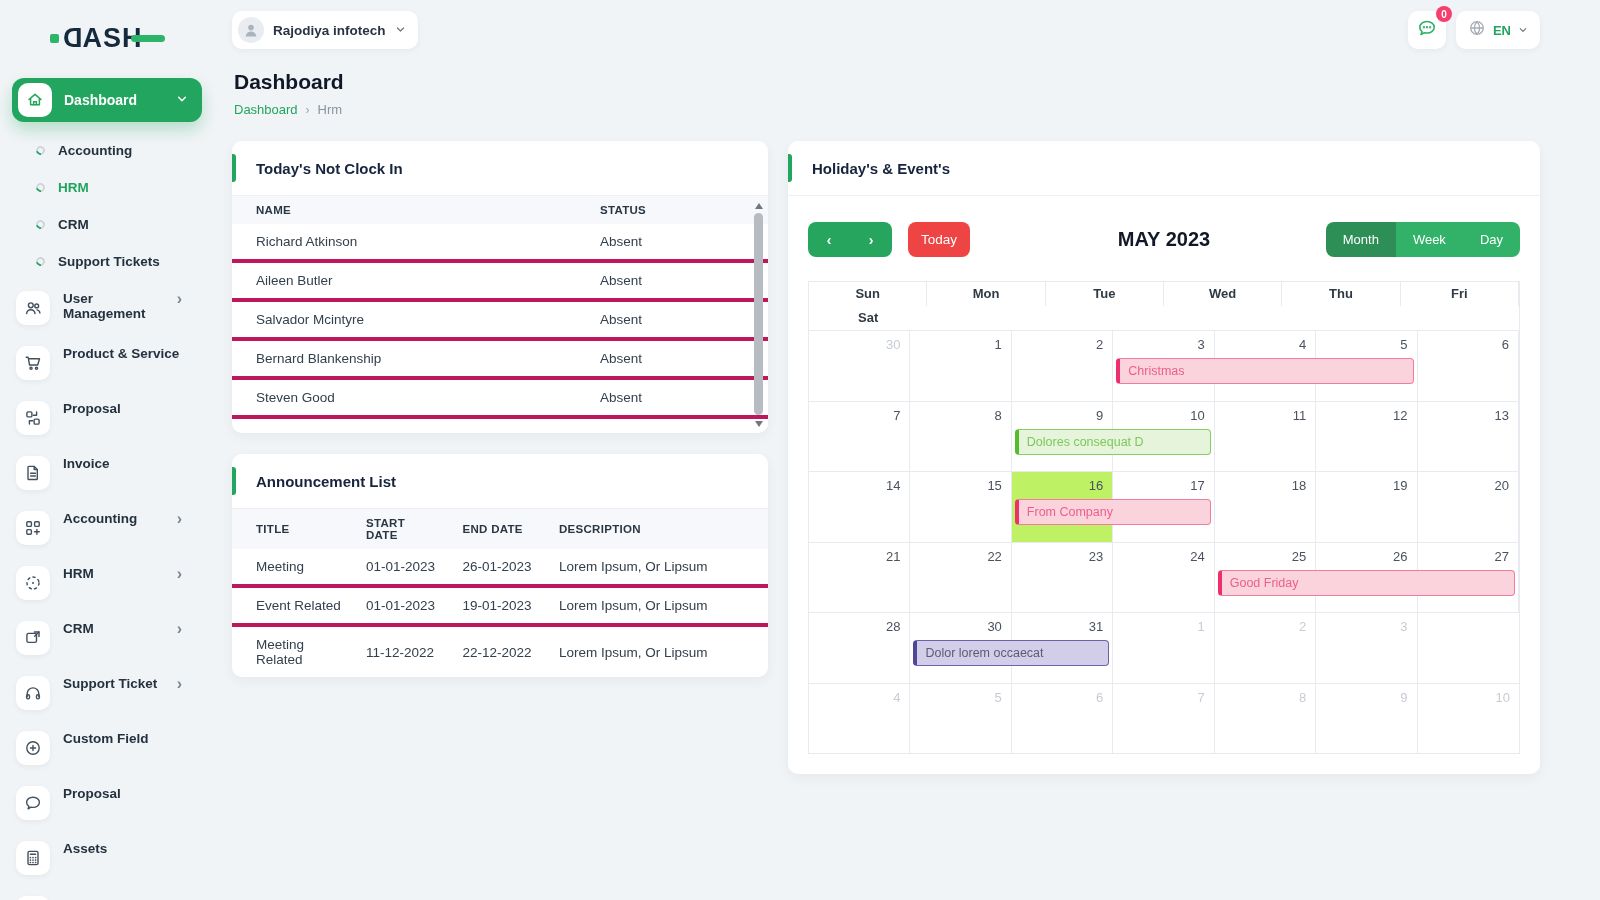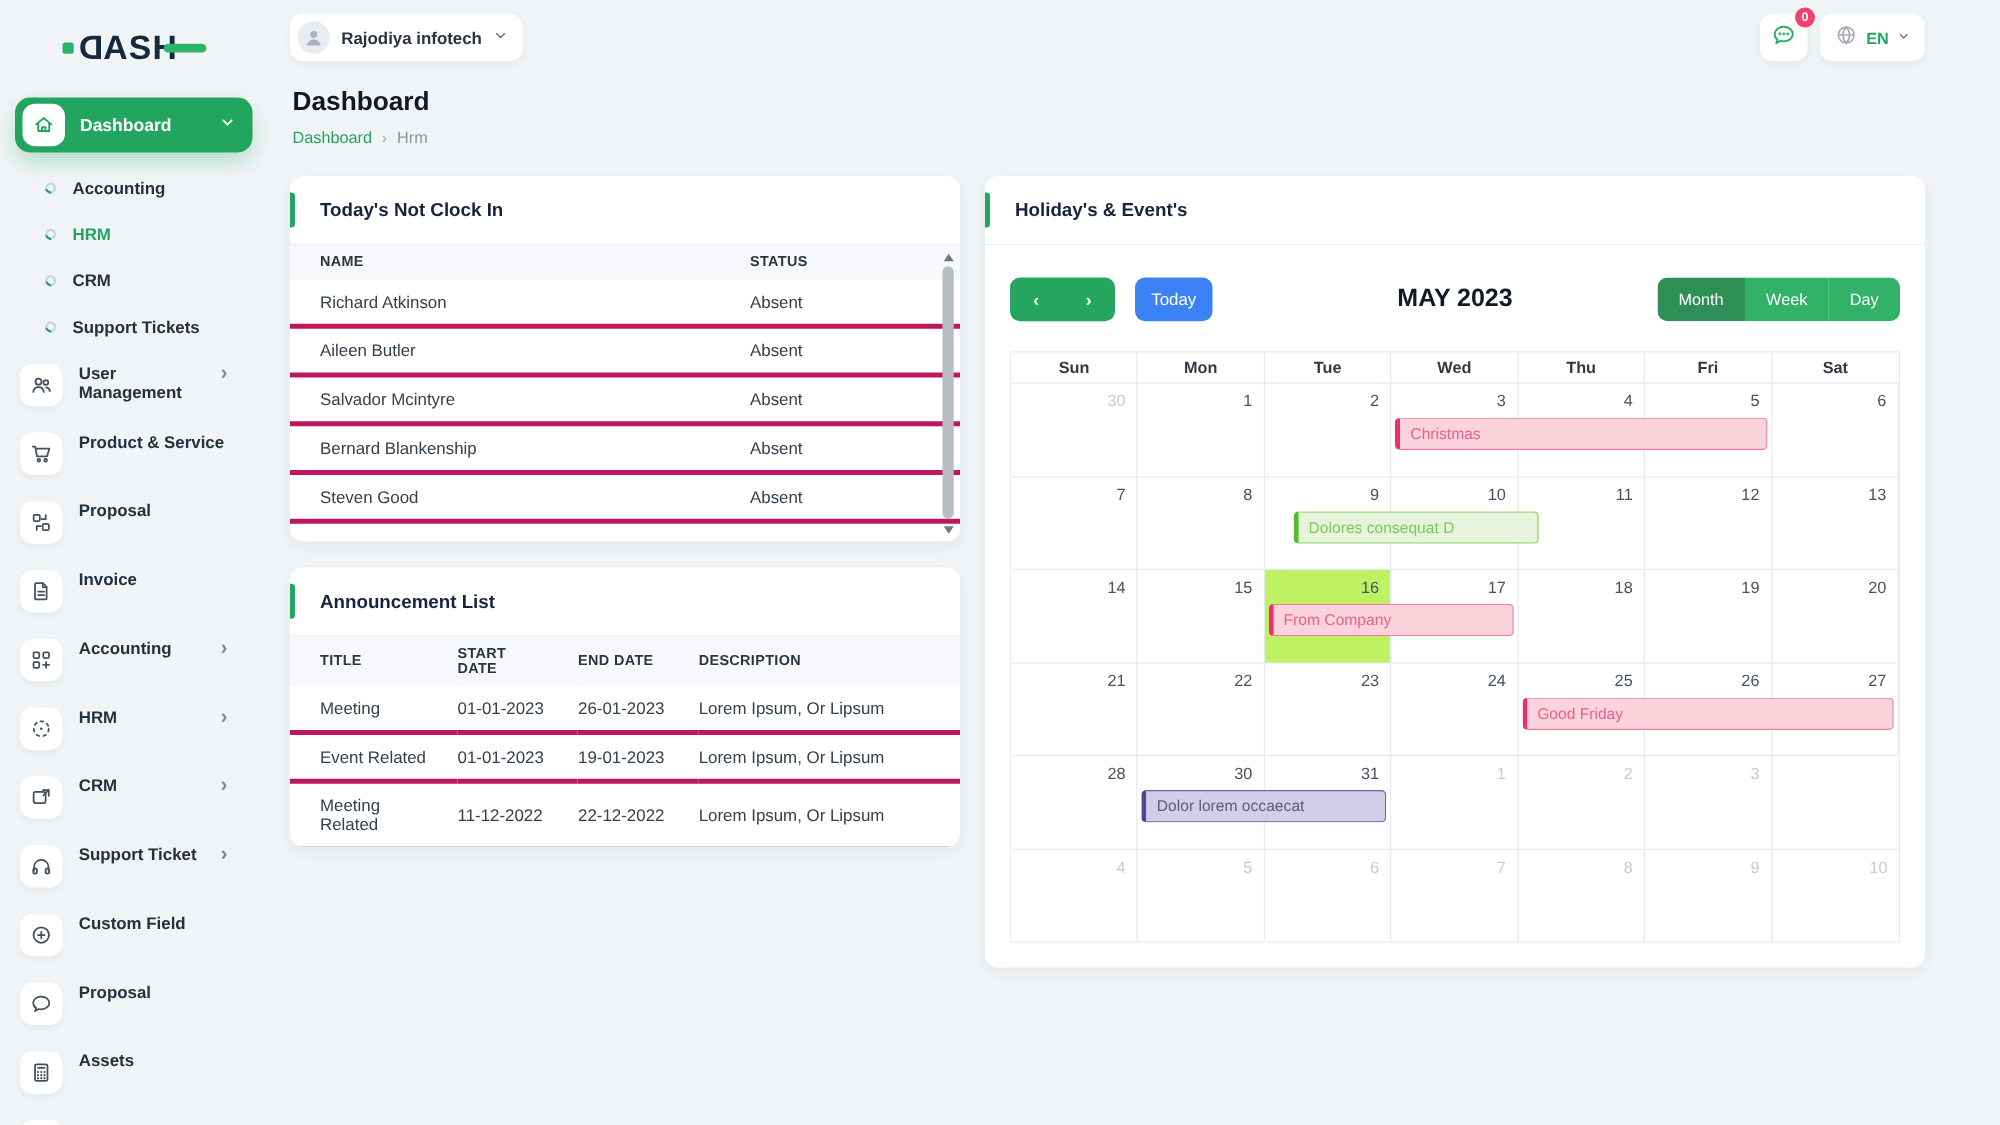--- a/index.html
+++ b/index.html
@@ -82,29 +82,29 @@
   .announce-card th:nth-child(1), .announce-card td:nth-child(1) { width:25%; }
   .announce-card th:nth-child(2), .announce-card td:nth-child(2) { width:18%; padding-left:0; }
   .announce-card th:nth-child(3), .announce-card td:nth-child(3) { width:18%; padding-left:0; }
   .announce-card th:nth-child(4), .announce-card td:nth-child(4) { padding-left:0; }
 
   
   .cal-card { flex:1; height:633px; display:flex; flex-direction:column; }
   .cal-toolbar { display:flex; align-items:center; padding:26px 20px 24px; position:relative; }
   .nav-group { display:flex; background:#26a55e; border-radius:8px; overflow:hidden; }
   .nav-btn { width:42px; height:35px; color:#fff; font-size:14px; font-weight:700; display:flex; align-items:center; justify-content:center; cursor:pointer; background:transparent; border:none; }
-  .today-btn { margin-left:16px; height:35px; padding:0 13px; background:#3b82f6; color:#fff; font-size:13.5px;
+  .today-btn { margin-left:16px; height:35px; padding:0 13px; background:#ef4444; color:#fff; font-size:13.5px;
     border:none; border-radius:8px; cursor:default; font-family:inherit; }
   .cal-title { position:absolute; left:0; right:0; text-align:center; font-size:20px; font-weight:700; color:#111827; pointer-events:none; }
   .view-group { margin-left:auto; display:flex; border-radius:8px; overflow:hidden; }
   .view-btn { height:35px; padding:0 17px; border:none; color:#fff; font-size:13px; font-family:inherit; background:#31b268; cursor:pointer; }
   .view-btn.active { background:#2d8f55; }
 
   .cal-grid { flex:1; margin:0 20px 20px; border:1px solid #e7eaee; display:flex; flex-direction:column; }
-  .cal-dayhead { display:grid; grid-template-columns:repeat(7,1fr); border-bottom:1px solid #e7eaee; }
+  .cal-dayhead { display:grid; grid-template-columns:repeat(6,1fr); border-bottom:1px solid #e7eaee; }
   .cal-dayhead div { text-align:center; font-size:13px; font-weight:700; color:#303a45; padding:4px 0 5px; border-right:1px solid #e7eaee; }
   .cal-dayhead div:last-child { border-right:none; }
   .cal-weeks { flex:1; display:flex; flex-direction:column; }
   .cal-week { flex:1; position:relative; display:grid; grid-template-columns:repeat(7,1fr); border-bottom:1px solid #e7eaee; }
   .cal-week:last-child { border-bottom:none; }
   .cal-cell { border-right:1px solid #e7eaee; text-align:right; padding:6px 9px 0 0; font-size:13px; color:#49525e; }
   .cal-cell:last-child { border-right:none; }
   .cal-cell.out { color:#c6ccd4; }
   .cal-cell.today { background:#fcf4dc; }
   .cal-event { position:absolute; top:27px; height:26px; border-radius:4px; border:1px solid; border-left-width:4px;
@@ -446,21 +446,21 @@
               <div class="cal-event" style="left: calc(42.8571% + 3px); width: calc(42.8571% - 7px); background: rgb(250, 211, 221); border-color: rgb(242, 123, 159) rgb(242, 123, 159) rgb(242, 123, 159) rgb(238, 47, 109); color: rgb(236, 95, 139);">Christmas</div>
             </div>
             <div class="cal-week">
               <div class="cal-cell">7</div>
               <div class="cal-cell">8</div>
               <div class="cal-cell">9</div>
               <div class="cal-cell">10</div>
               <div class="cal-cell">11</div>
               <div class="cal-cell">12</div>
               <div class="cal-cell">13</div>
-              <div class="cal-event" style="left: calc(28.5714% + 3px); width: calc(28.5714% - 7px); background: rgb(229, 244, 218); border-color: rgb(134, 205, 98) rgb(134, 205, 98) rgb(134, 205, 98) rgb(83, 189, 46); color: rgb(124, 201, 90); margin-left: 20px;">Dolores consequat D</div>
+              <div class="cal-event" style="left: calc(28.5714% + 3px); width: calc(28.5714% - 7px); background: rgb(229, 244, 218); border-color: rgb(134, 205, 98) rgb(134, 205, 98) rgb(134, 205, 98) rgb(83, 189, 46); color: rgb(124, 201, 90);">Dolores consequat D</div>
             </div>
             <div class="cal-week">
               <div class="cal-cell">14</div>
               <div class="cal-cell">15</div>
               <div class="cal-cell today" style="background: #bef264;">16</div>
               <div class="cal-cell">17</div>
               <div class="cal-cell">18</div>
               <div class="cal-cell">19</div>
               <div class="cal-cell">20</div>
               <div class="cal-event" style="left: calc(28.5714% + 3px); width: calc(28.5714% - 7px); background: rgb(250, 211, 221); border-color: rgb(242, 123, 159) rgb(242, 123, 159) rgb(242, 123, 159) rgb(238, 47, 109); color: rgb(236, 95, 139);">From Company</div>

